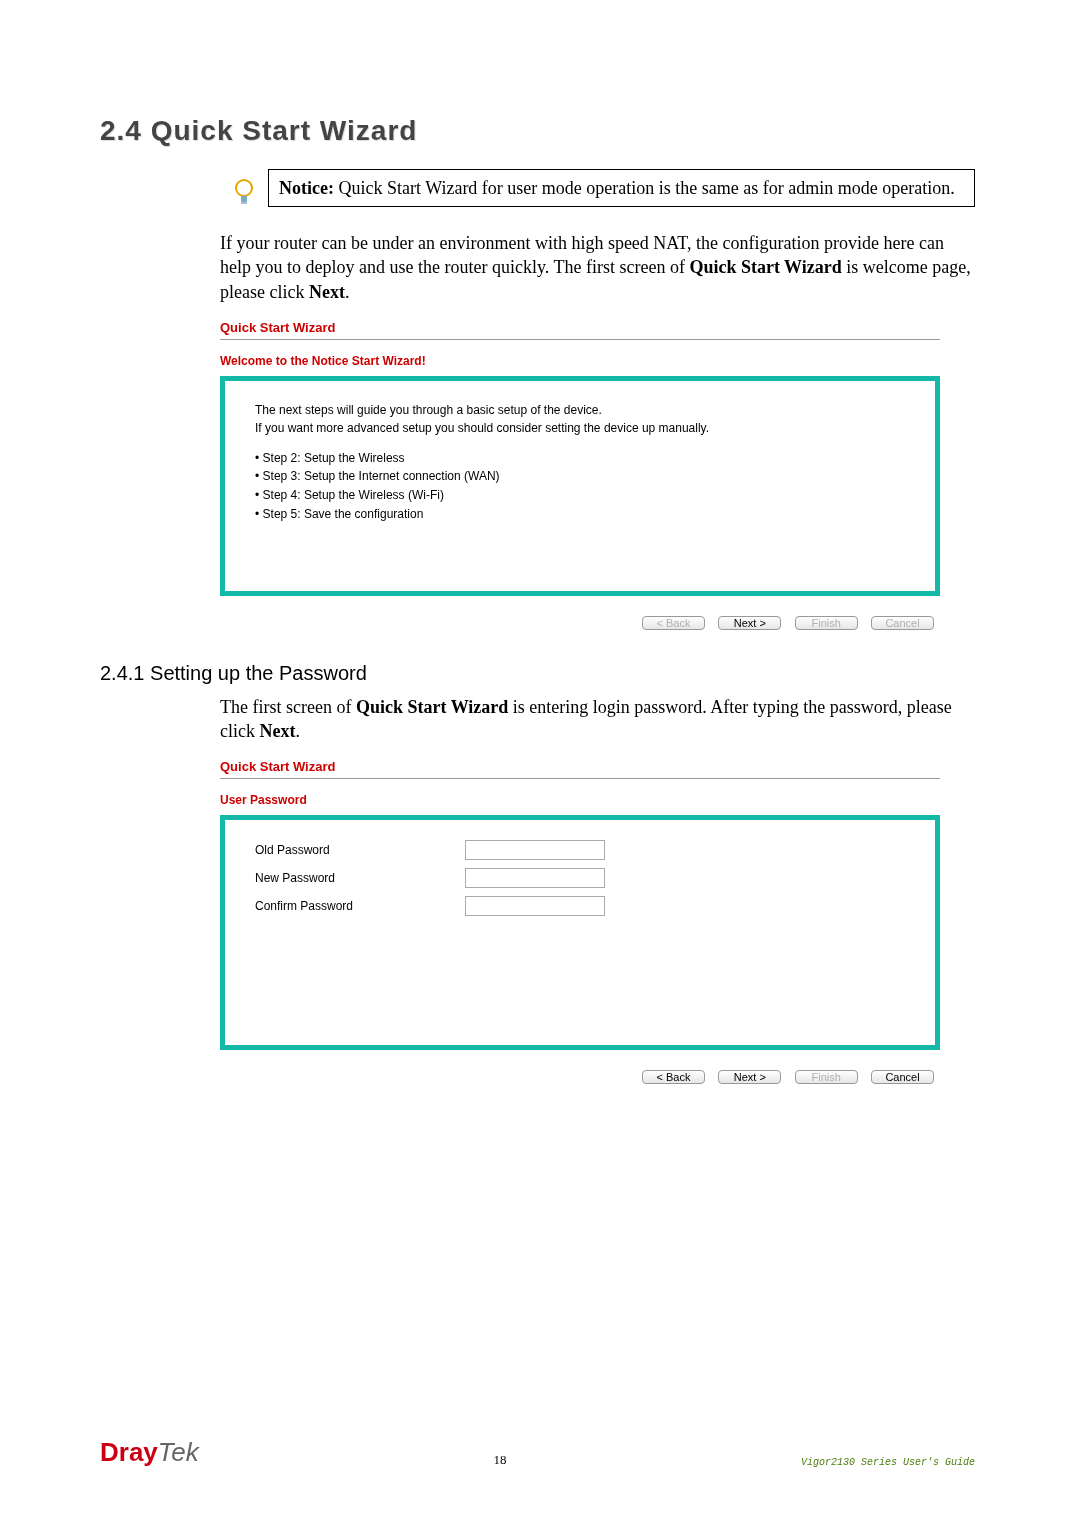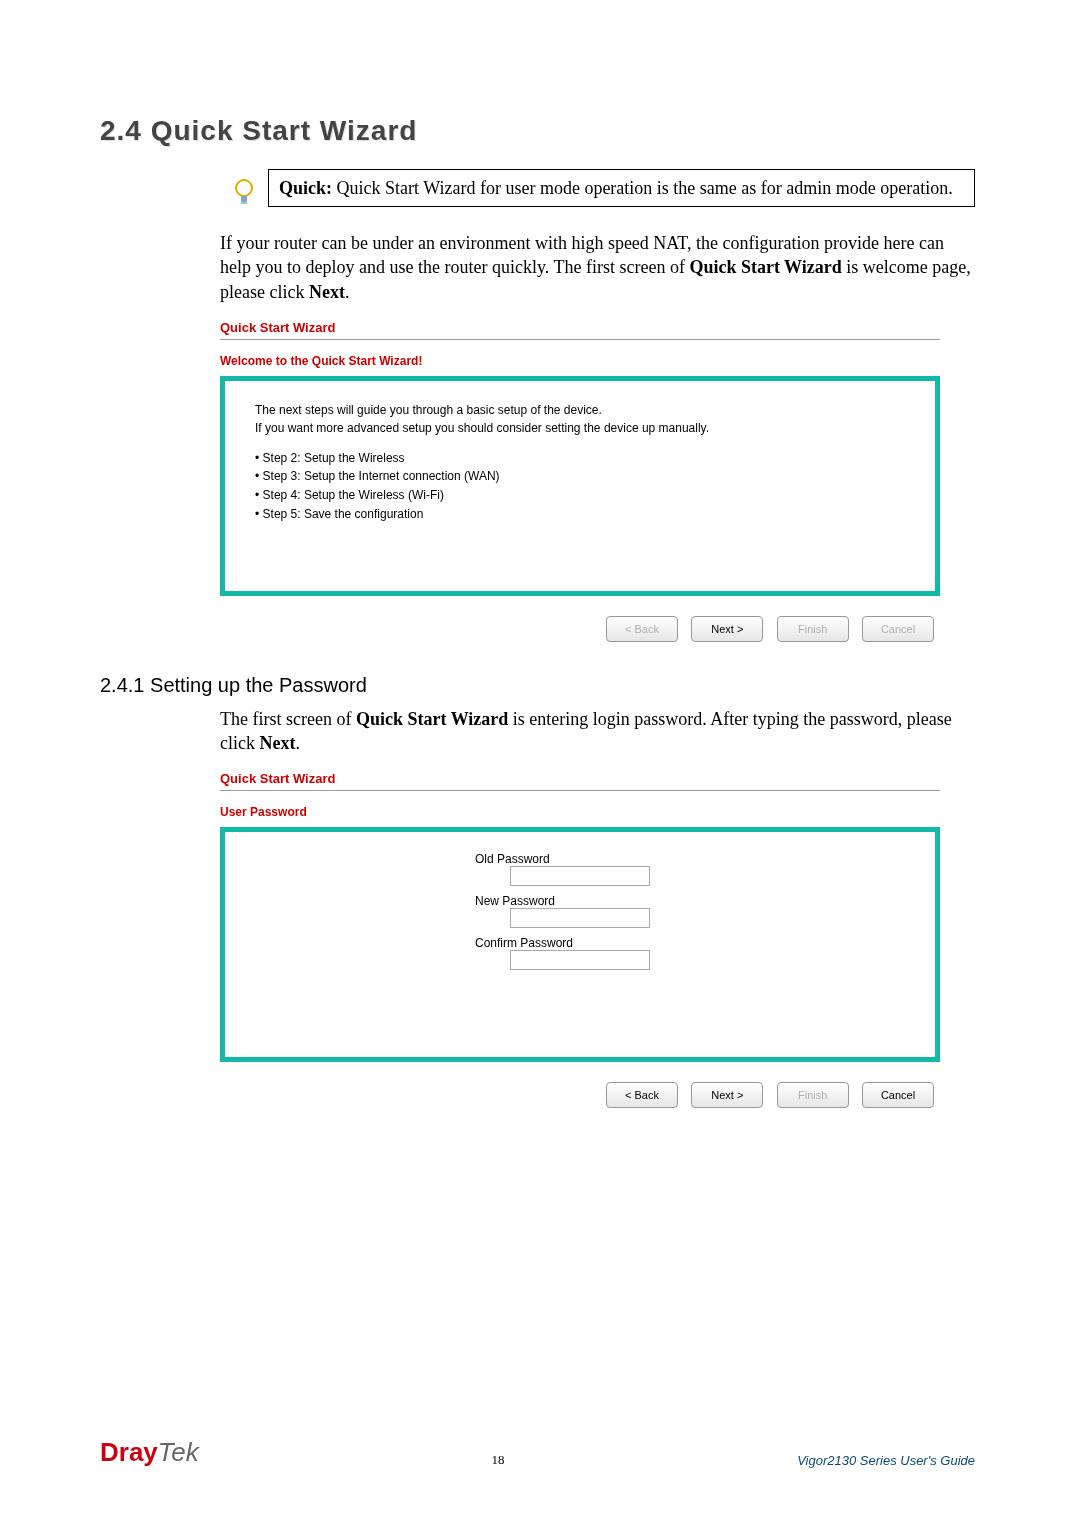--- a/index.html
+++ b/index.html
@@ -98,39 +98,38 @@
     content: "• ";
   }
   .wiz-btn-row {
     margin-top: 20px;
     text-align: right;
     padding-right: 6px;
   }
   .wiz-btn {
     font-family: Verdana, Geneva, sans-serif;
     font-size: 11px;
-    padding: 6px 0;
-    width: 72px;
+    padding: 0 0;
+    width: 63px;
     margin-left: 10px;
     border: 1px solid #999;
     border-radius: 4px;
     background: linear-gradient(#ffffff, #e6e6e6);
     cursor: pointer;
   }
   .wiz-btn.disabled {
     color: #b0b0b0;
     cursor: default;
   }
 
   
   .pw-row {
     display: flex;
     align-items: center;
     margin-bottom: 8px;
-    flex-direction: column;
   }
   .pw-label {
     width: 210px;
   }
   .pw-input {
     width: 140px;
     height: 20px;
     border: 1px solid #aaa;
     background: #fff;
     font-family: inherit;
@@ -148,24 +147,24 @@
     align-items: flex-end;
     justify-content: space-between;
     font-size: 13px;
     gap: 15px;
   }
   .footer-center {
     font-family: "Times New Roman", Times, serif;
     font-size: 13px;
   }
   .footer-right {
-    font-family: Liberation Sans, sans-serif;
+    font-family: Liberation Mono, monospace;
     font-style: italic;
-    font-size: 13px;
-    color: #0c4a6e;
+    font-size: 10px;
+    color: #4d7c0f;
   }
   .brand {
     font-family: Arial, Helvetica, sans-serif;
     font-size: 26px;
     font-weight: bold;
   }
   .brand .dray { color: #CC0012; font-style: normal; }
   .brand .tek  { color: #666; font-style: italic; font-weight: normal; }
 
   b { font-weight: bold; }
@@ -179,31 +178,31 @@
 
   <div class="notice-row">
     <div class="bulb-cell">
       <svg width="22" height="30" viewBox="0 0 22 30">
         <circle cx="11" cy="10" r="8" fill="none" stroke="#E6A800" stroke-width="2"></circle>
         <rect x="8" y="18" width="6" height="6" rx="1" fill="#7AA9C9"></rect>
         <line x1="8" y1="25" x2="14" y2="25" stroke="#5C7F99" stroke-width="1"></line>
       </svg>
     </div>
     <div class="notice-box">
-      <b>Quick:</b><span> Quick Start Wizard for user mode operation is the same as for admin mode operation.</span>
+      <b>Notice:</b><span> Quick Start Wizard for user mode operation is the same as for admin mode operation.</span>
     </div>
   </div>
 
   <p class="body-para">
     <span>If your router can be under an environment with high speed NAT, the configuration provide here can help you to deploy and use the router quickly. The first screen of </span><b>Quick Start Wizard</b><span> is welcome page, please click </span><b>Next</b><span>.</span>
   </p>
 
   <div class="wiz">
     <div class="wiz-title">Quick Start Wizard</div>
-    <div class="wiz-subtitle">Welcome to the Quick Start Wizard!</div>
+    <div class="wiz-subtitle">Welcome to the Notice Start Wizard!</div>
     <div class="wiz-inner-box">
       <div class="wiz-intro">
         <div>The next steps will guide you through a basic setup of the device.</div>
         <div>If you want more advanced setup you should consider setting the device up manually.</div>
       </div>
       <ul class="wiz-steps">
         <li>Step 2: Setup the Wireless</li>
         <li>Step 3: Setup the Internet connection (WAN)</li>
         <li>Step 4: Setup the Wireless (Wi-Fi)</li>
         <li>Step 5: Save the configuration</li>

